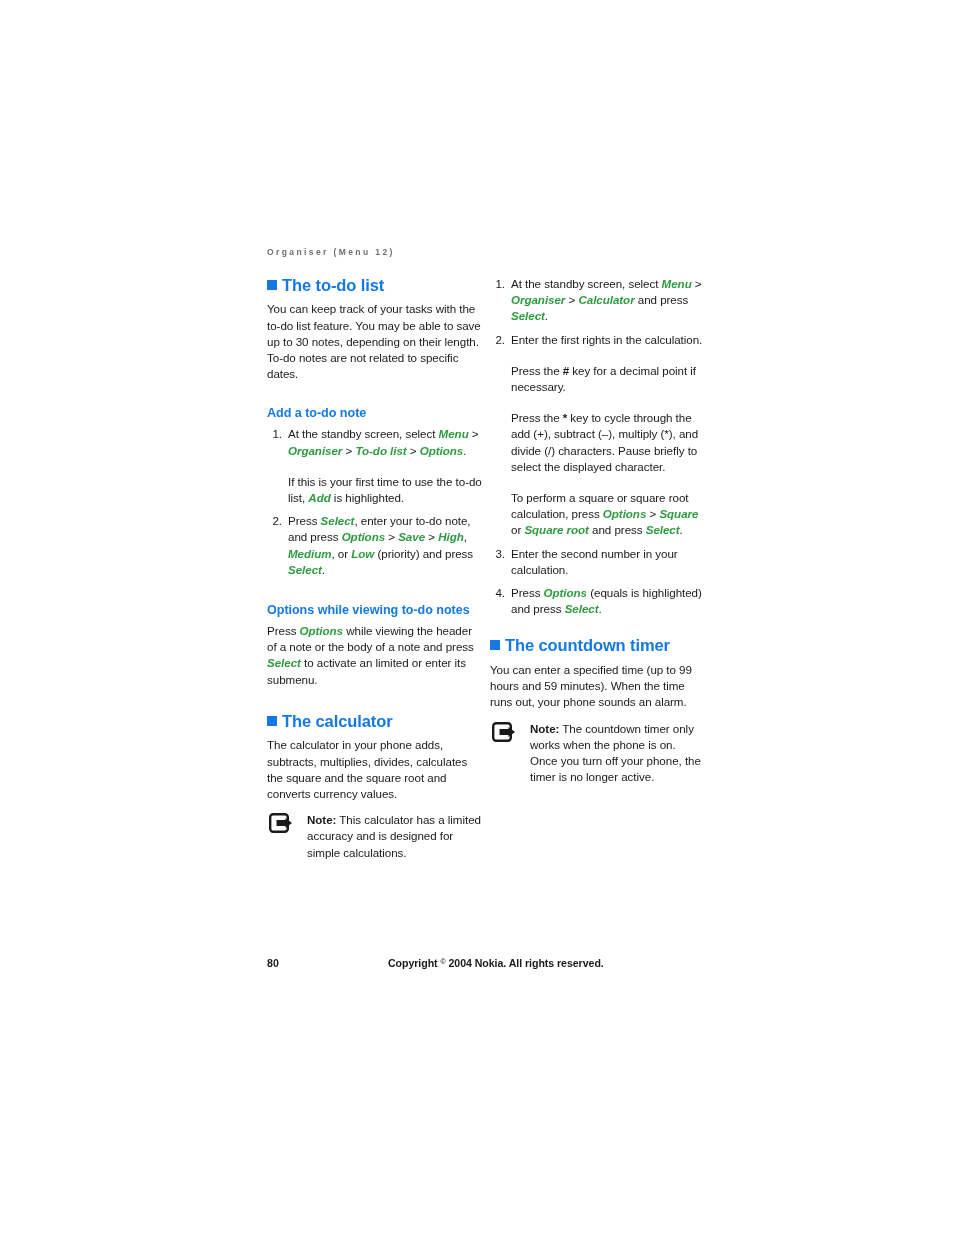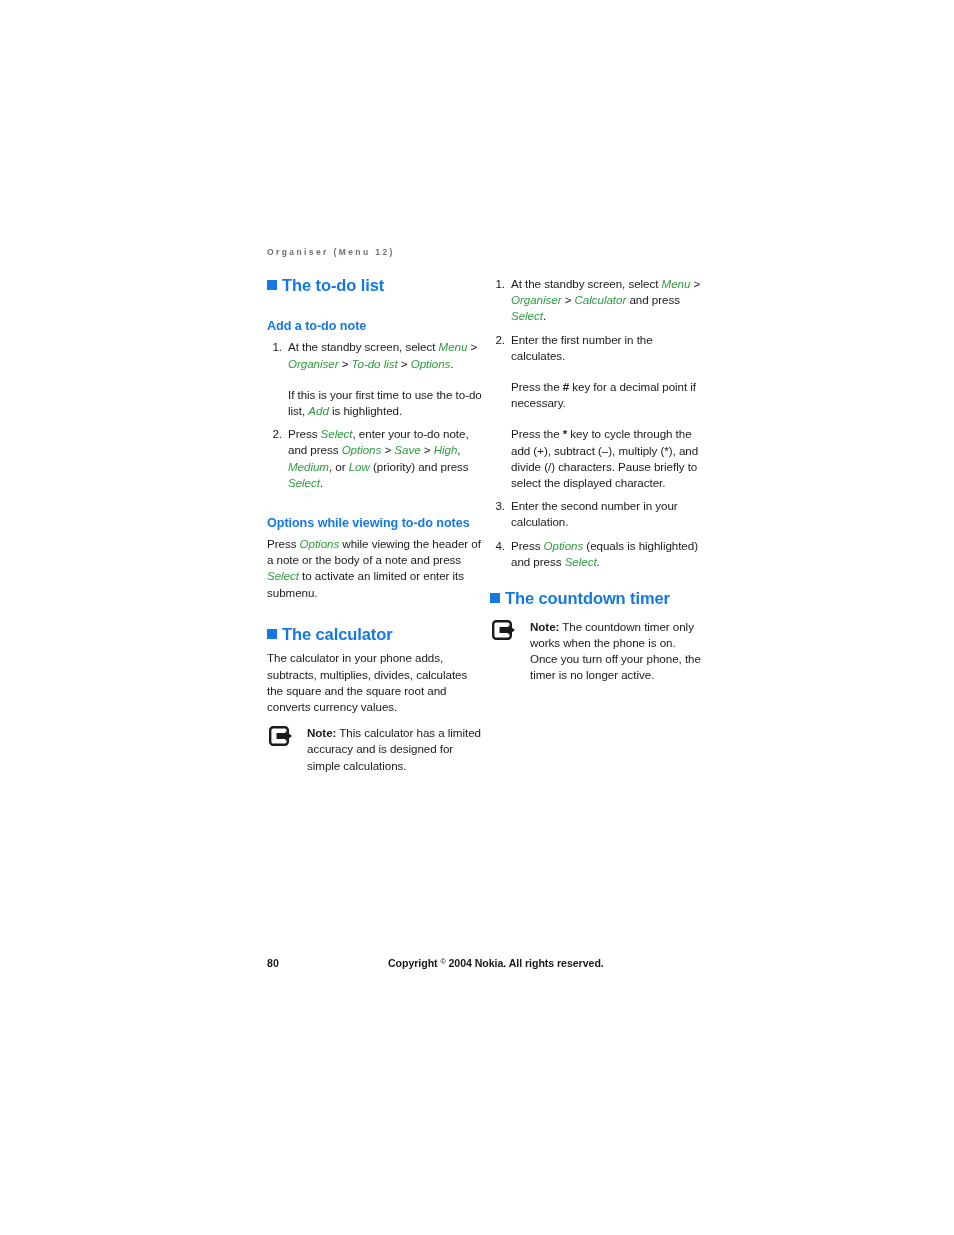--- a/index.html
+++ b/index.html
@@ -109,20 +109,21 @@
     line-height: 16.2px;
   }
   ol.steps > li p.inner + p.inner {
     margin-top: 15px;
   }
 
   
   .mp {
     color: #2E9B3F;
     font-style: italic;
+    font-weight: bold;
   }
   .gt { color: #1a1a1a; font-style: normal; }
 
   .kbd { font-weight: bold; }
 
   
   .note {
     position: relative;
     padding-left: 40px;
     margin-top: 10px;
@@ -184,20 +185,21 @@
 <div class="page">
 
   <div class="running-header">Organiser (Menu 12)</div>
 
   <div class="col col-left">
 
     <h1 class="sec">
       <span class="bullet"></span><span>The to-do list</span>
     </h1>
 
+    <p class="body">You can keep track of your tasks with the to-do list feature. You may be able to save up to 30 notes, depending on their length. To-do notes are not related to specific dates.</p>
 
     <div class="spacer-lg"></div>
 
     <h2 class="sub">Add a to-do note</h2>
 
     <ol class="steps">
       <li>
         <span class="num">1.</span>
         <p class="inner"><span>At the standby screen, select </span><span class="mp">Menu</span><span class="gt"> &gt; </span><span class="mp">Organiser</span><span class="gt"> &gt; </span><span class="mp">To-do list</span><span class="gt"> &gt; </span><span class="mp">Options</span><span>.</span></p>
         <p class="inner"><span>If this is your first time to use the to-do list, </span><span class="mp">Add</span><span> is highlighted.</span></p>
@@ -236,40 +238,42 @@
 
   <div class="col col-right">
 
     <ol class="steps">
       <li>
         <span class="num">1.</span>
         <p class="inner"><span>At the standby screen, select </span><span class="mp">Menu</span><span class="gt"> &gt; </span><span class="mp">Organiser</span><span class="gt"> &gt; </span><span class="mp">Calculator</span><span> and press </span><span class="mp">Select</span><span>.</span></p>
       </li>
       <li>
         <span class="num">2.</span>
-        <p class="inner">Enter the first number in the calculates.</p>
+        <p class="inner">Enter the first rights in the calculation.</p>
         <p class="inner"><span>Press the </span><span class="kbd">#</span><span> key for a decimal point if necessary.</span></p>
         <p class="inner"><span>Press the </span><span class="kbd">*</span><span> key to cycle through the add (+), subtract (–), multiply (*), and divide (/) characters. Pause briefly to select the displayed character.</span></p>
+        <p class="inner"><span>To perform a square or square root calculation, press </span><span class="mp">Options</span><span class="gt"> &gt; </span><span class="mp">Square</span><span> or </span><span class="mp">Square root</span><span> and press </span><span class="mp">Select</span><span>.</span></p>
       </li>
       <li>
         <span class="num">3.</span>
         <p class="inner">Enter the second number in your calculation.</p>
       </li>
       <li>
         <span class="num">4.</span>
         <p class="inner"><span>Press </span><span class="mp">Options</span><span> (equals is highlighted) and press </span><span class="mp">Select</span><span>.</span></p>
       </li>
     </ol>
 
     <div class="spacer-md"></div>
 
     <h1 class="sec">
       <span class="bullet"></span><span>The countdown timer</span>
     </h1>
 
+    <p class="body">You can enter a specified time (up to 99 hours and 59 minutes). When the time runs out, your phone sounds an alarm.</p>
 
     <div class="note">
       <span class="note-icon">
         <svg width="30" height="21" viewBox="0 0 30 21" xmlns="http://www.w3.org/2000/svg">
           <rect x="1.2" y="1.2" width="17.6" height="17.6" rx="3" ry="3" fill="none" stroke="#1a1a1a" stroke-width="2.4"></rect>
           <path d="M7.5 7.0 H16.5 V5.0 L23.0 10.0 L16.5 15.0 V13.0 H7.5 Z" fill="#1a1a1a"></path>
         </svg>
       </span>
       <p><span class="note-label">Note:</span><span> The countdown timer only works when the phone is on. Once you turn off your phone, the timer is no longer active.</span></p>
     </div>

